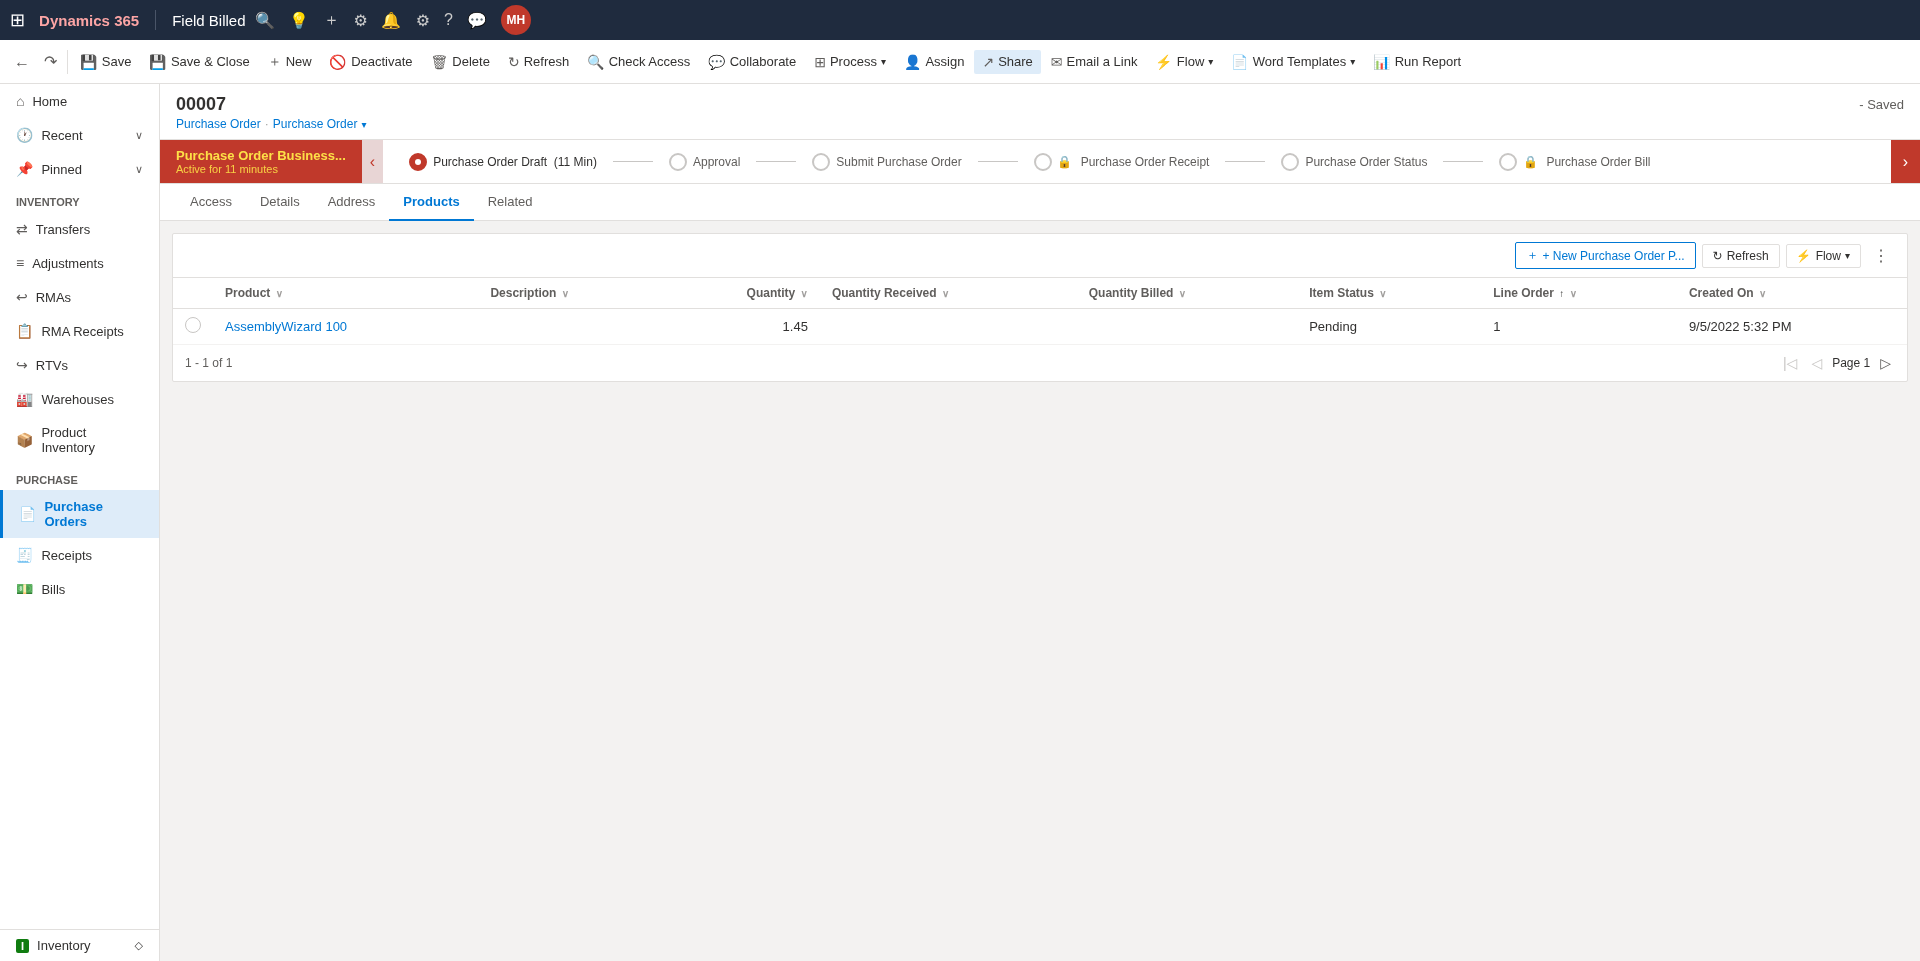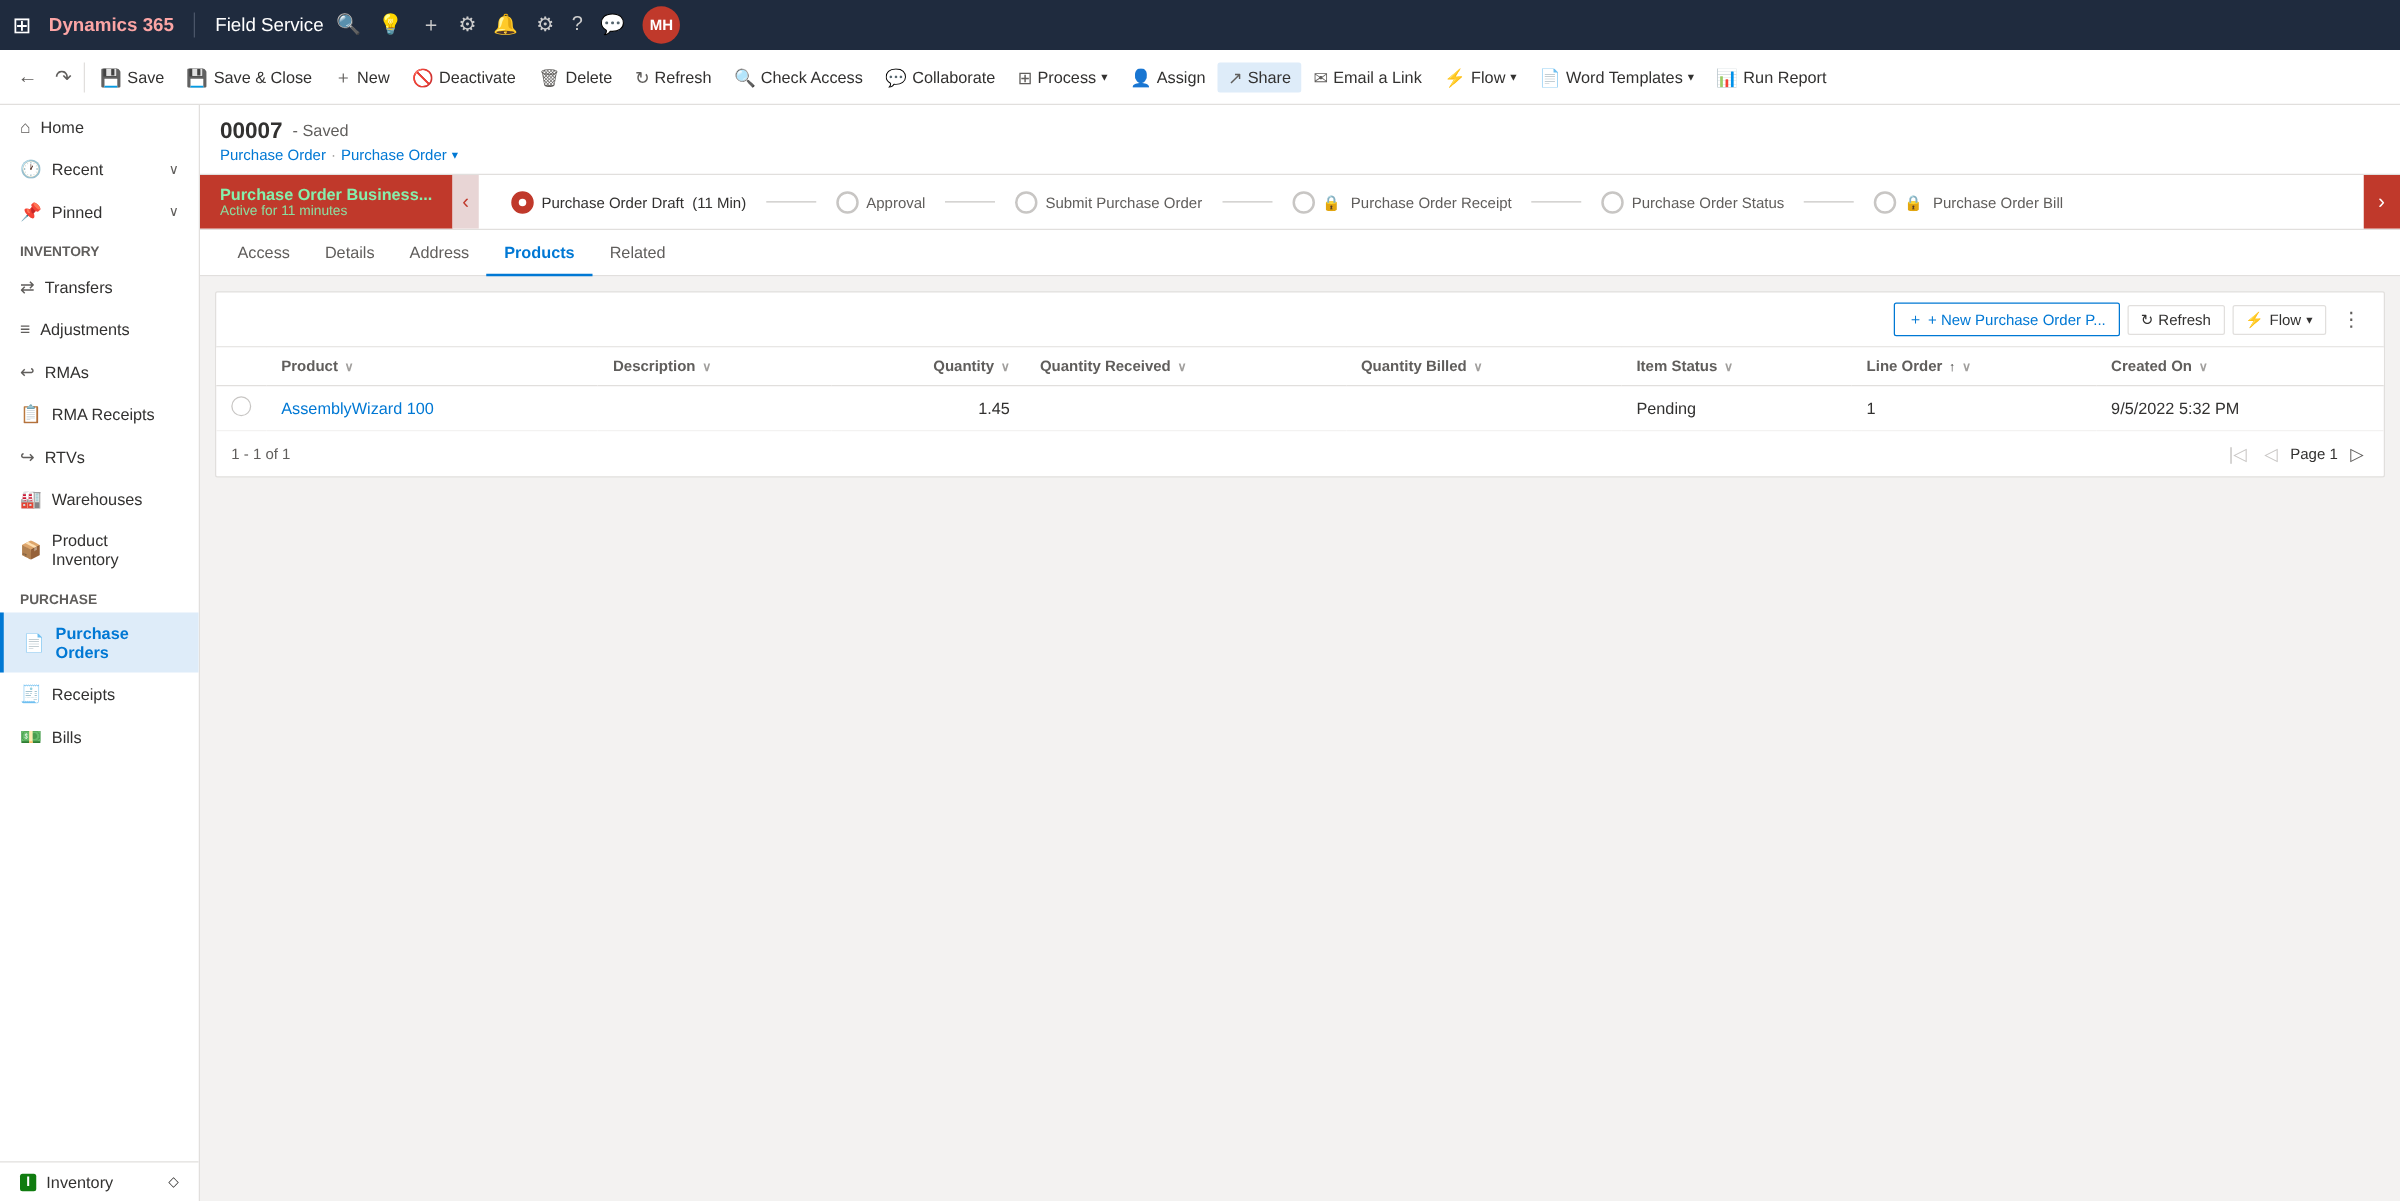--- a/index.html
+++ b/index.html
@@ -47,31 +47,31 @@
     .sidebar-item.active { background: #deecf9; border-left: 3px solid #0078d4; color: #0078d4; font-weight: 600; }
     .sidebar-section { padding: 10px 16px 4px; font-size: 11px; font-weight: 700; color: #605e5c; text-transform: uppercase; }
     .sidebar-item .item-icon { font-size: 14px; color: #605e5c; }
     .sidebar-item.active .item-icon { color: #0078d4; }
     .sidebar-arrow { margin-left: auto; font-size: 11px; color: #605e5c; }
     .sidebar-bottom { margin-top: auto; border-top: 1px solid #e1dfdd; padding: 8px 16px; display: flex; align-items: center; gap: 8px; cursor: pointer; font-size: 13px; }
 
     
     .content { flex: 1; overflow-y: auto; background: #f3f2f1; }
     .record-header { background: #fff; padding: 10px 16px 0; border-bottom: 1px solid #e1dfdd; }
-    .record-title-row { display: flex; align-items: center; gap: 8px; margin-bottom: 2px; }
+    .record-title-row { display: flex; align-items: center; gap: 8px; margin-bottom: 2px; justify-content: space-between; }
     .record-number { font-size: 18px; font-weight: 600; color: #323130; }
     .record-saved { font-size: 13px; color: #605e5c; }
     .record-breadcrumb { display: flex; align-items: center; gap: 4px; font-size: 12px; color: #605e5c; margin-bottom: 8px; }
     .record-breadcrumb a { color: #0078d4; cursor: pointer; text-decoration: none; }
     .bc-sep { color: #a19f9d; }
 
     
     .stage-bar { display: flex; align-items: stretch; background: #fff; border-bottom: 1px solid #e1dfdd; position: relative; overflow: hidden; }
     .stage-active-label {
-      background: #c0392b; color: #86efac; padding: 8px 16px; min-width: 180px;
+      background: #c0392b; color: #fde047; padding: 8px 16px; min-width: 180px;
       display: flex; flex-direction: column; justify-content: center; cursor: pointer; flex-shrink: 0;
     }
     .stage-active-label .stage-name { font-size: 13px; font-weight: 600; }
     .stage-active-label .stage-sub { font-size: 11px; opacity: 0.9; }
     .stage-collapse-btn { background: #e8d5d5; border: none; cursor: pointer; padding: 0 8px; display: flex; align-items: center; color: #c0392b; font-size: 16px; }
     .stages-track { display: flex; align-items: center; flex: 1; padding: 0 10px; gap: 0; overflow: hidden; }
     .stage-step { display: flex; align-items: center; gap: 6px; padding: 8px 16px; cursor: pointer; font-size: 12px; color: #605e5c; position: relative; flex-shrink: 0; }
     .stage-step.current-step .step-circle { border-color: #c0392b; }
     .step-circle {
       width: 18px; height: 18px; border-radius: 50%; border: 2px solid #c8c6c4;
@@ -118,21 +118,21 @@
     .page-nav:disabled { color: #c8c6c4; cursor: default; }
     .page-label { font-size: 12px; color: #323130; }
   </style>
 </head>
 <body>
 
 <div class="top-nav">
   <span class="grid-icon">⊞</span>
   <span class="brand">Dynamics 365</span>
   <span class="divider"></span>
-  <span class="module">Field Service</span>
+  <span class="module">Field Billed</span>
   <div class="nav-icons">
     <span>🔍</span>
     <span>💡</span>
     <span>＋</span>
     <span>⚙</span>
     <span>🔔</span>
     <span>⚙</span>
     <span>?</span>
     <span>💬</span>
     <div class="avatar">MH</div>

